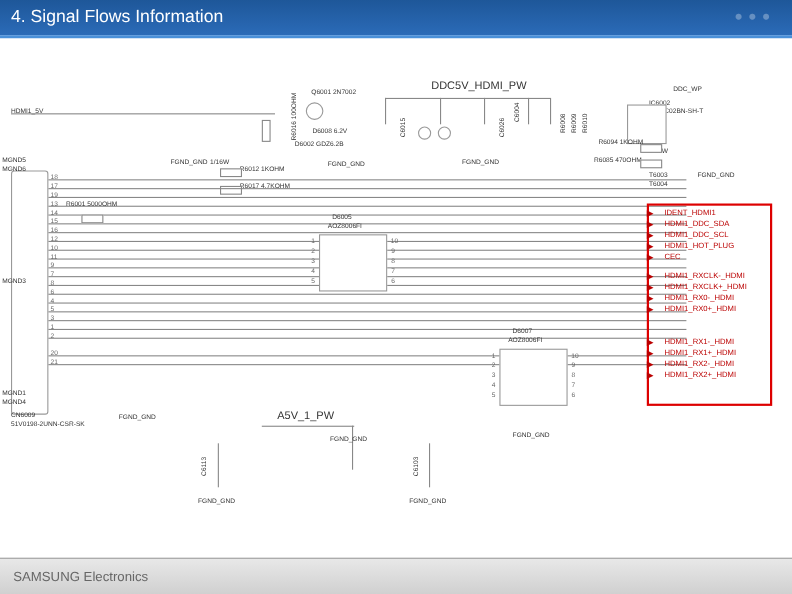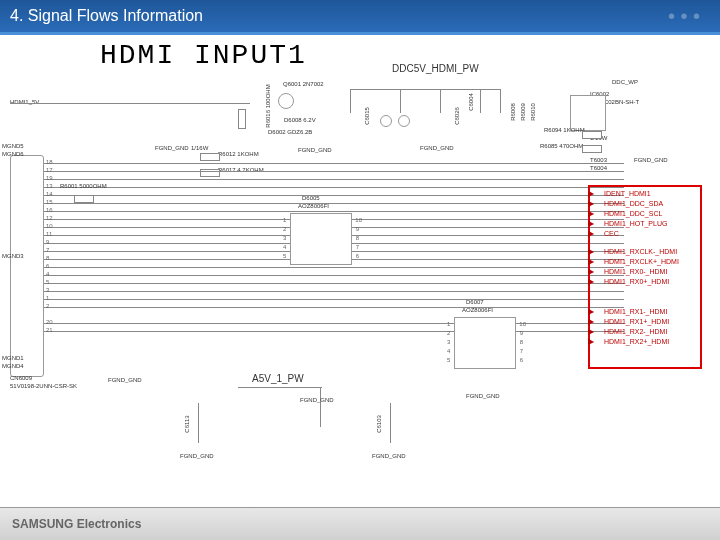--- a/index.html
+++ b/index.html
@@ -12,38 +12,37 @@
 .connector{position:absolute;left:10px;top:120px;width:32px;height:220px;border:1px solid #999;border-radius:3px;background:#fff}
 .conn-row{position:absolute;left:44px;width:580px;border-top:1px solid #888;height:0}
 .signals-box{position:absolute;right:18px;top:150px;width:110px;height:180px;border:2px solid #d00}
 .signal-lbl{color:#b00;font-size:7px;line-height:10px;padding-left:14px;white-space:nowrap}
 .signal-arrow{position:absolute;left:-2px;color:#b00;font-size:8px}
 .ic-box{position:absolute;width:60px;height:40px;border:1px solid #999;background:#fff}
 .vline{position:absolute;width:0;border-left:1px solid #888}
 .hline{position:absolute;height:0;border-top:1px solid #888}
 .resistor{position:absolute;width:18px;height:6px;border:1px solid #888;background:#fff}
 .footer{position:absolute;bottom:0;left:0;right:0;height:32px;background:linear-gradient(to bottom,#e8e8e8,#d0d0d0);border-top:1px solid #999;display:flex;align-items:center;justify-content:space-between;padding:0 12px;font-size:12px;color:#555}
-.footer-left{font-weight:bold;color:#666}
+.footer-left{font-weight:normal;color:#666}
 .footer-right{font-size:9px;color:#2b6bb8;font-weight:bold;text-align:right}
 .digit-brand{font-style:italic;font-family:Georgia,serif}
 .transistor{position:absolute;width:14px;height:14px;border:1px solid #999;border-radius:50%}
 .pin-num{position:absolute;font-size:6px;color:#666}
 </style>
 </head>
 <body>
 
 <div class="header">
   <span>4. Signal Flows Information</span>
   <span class="header-dots">• • •</span>
 </div>
 
 <div class="schematic">
-  <div class="title">HDMI INPUT1</div>
-
-  <div class="lbl" style="top:28px;left:392px;font-size:10px">DDC5V_HDMI_PW</div>
+
+  <div class="lbl" style="top:38px;left:392px;font-size:10px">DDC5V_HDMI_PW</div>
   <div class="hline" style="top:54px;left:350px;width:150px"></div>
   <div class="vline" style="top:54px;left:350px;height:24px"></div>
   <div class="vline" style="top:54px;left:400px;height:24px"></div>
   <div class="vline" style="top:54px;left:440px;height:24px"></div>
   <div class="vline" style="top:54px;left:480px;height:24px"></div>
   <div class="vline" style="top:54px;left:500px;height:24px"></div>
 
   <div class="lbl tiny" style="top:64px;left:10px">HDMI1_5V</div>
   <div class="hline" style="top:68px;left:10px;width:240px"></div>
 

